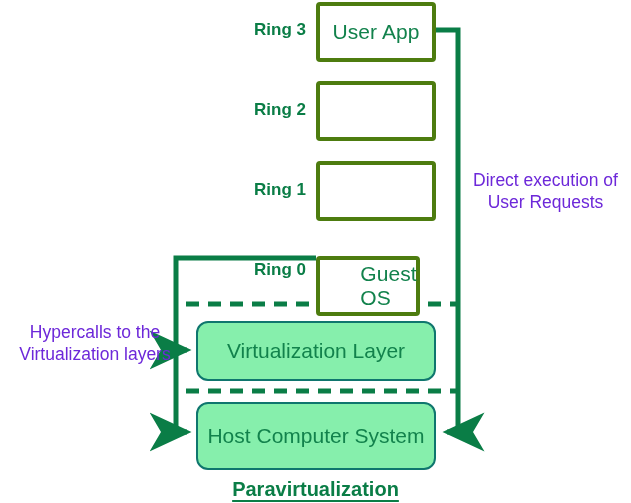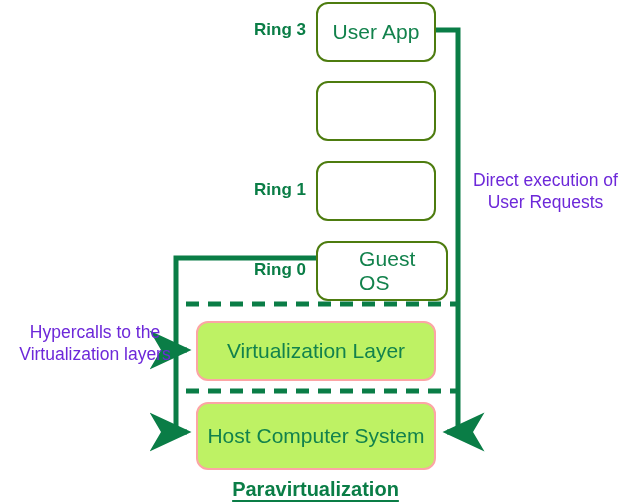--- a/index.html
+++ b/index.html
@@ -19,37 +19,37 @@
     position: absolute;
     left: 0;
     top: 0;
     width: 631px;
     height: 503px;
     pointer-events: none;
   }
   .ring-box {
     position: absolute;
     box-sizing: border-box;
-    border: 2px solid #4d7c0f;
-    border-radius: 12px;
+    border: 4px solid #4d7c0f;
+    border-radius: 4px;
     background: #ffffff;
     display: flex;
     align-items: center;
     justify-content: center;
     color: #12824c;
     font-size: 21px;
     font-weight: 400;
     letter-spacing: 0.1px;
   }
   .layer-box {
     position: absolute;
     box-sizing: border-box;
-    border: 2px solid #fca5a5;
+    border: 2px solid #0f766e;
     border-radius: 12px;
-    background: #bef264;
+    background: #86efac;
     display: flex;
     align-items: center;
     justify-content: center;
     color: #12824c;
     font-size: 21px;
     font-weight: 400;
   }
   .ring-label {
     position: absolute;
     color: #0a7d46;
@@ -109,27 +109,28 @@
 
     <g>
       <path d="M176,432 L187,432" fill="none" stroke="#0a7d46" stroke-width="5" marker-end="url(#arrow-right)"></path>
     </g>
 
     <line x1="186" y1="304" x2="458" y2="304" stroke="#0a7d46" stroke-width="5" stroke-dasharray="13 9"></line>
     <line x1="186" y1="391" x2="458" y2="391" stroke="#0a7d46" stroke-width="5" stroke-dasharray="13 9"></line>
   </svg>
 
   <div class="ring-label" style="left:196px; top:20px; width:110px;">Ring 3</div>
+  <div class="ring-label" style="left:196px; top:100px; width:110px;">Ring 2</div>
   <div class="ring-label" style="left:196px; top:180px; width:110px;">Ring 1</div>
   <div class="ring-label" style="left:196px; top:260px; width:110px;">Ring 0</div>
 
   <div class="ring-box" style="left:316px; top:2px; width:120px; height:60px;">User App</div>
   <div class="ring-box" style="left:316px; top:81px; width:120px; height:60px;"></div>
   <div class="ring-box" style="left:316px; top:161px; width:120px; height:60px;"></div>
-  <div class="ring-box" style="left:316px; top:241px; width:132px; height:60px;padding-left:41px;">Guest OS</div>
+  <div class="ring-box" style="left:316px; top:256px; width:104px; height:60px;padding-left:41px;">Guest OS</div>
 
   <div class="layer-box" style="left:196px; top:321px; width:240px; height:60px;">Virtualization Layer</div>
   <div class="layer-box" style="left:196px; top:402px; width:240px; height:68px;">Host Computer System</div>
 
   <div class="side-note" style="left:464px; top:169px; width:163px;">Direct execution of
 User Requests</div>
   <div class="side-note" style="left:4px; top:321px; width:182px;">Hypercalls to the
 Virtualization layers</div>
 
   <div id="figure-title">Paravirtualization</div>

